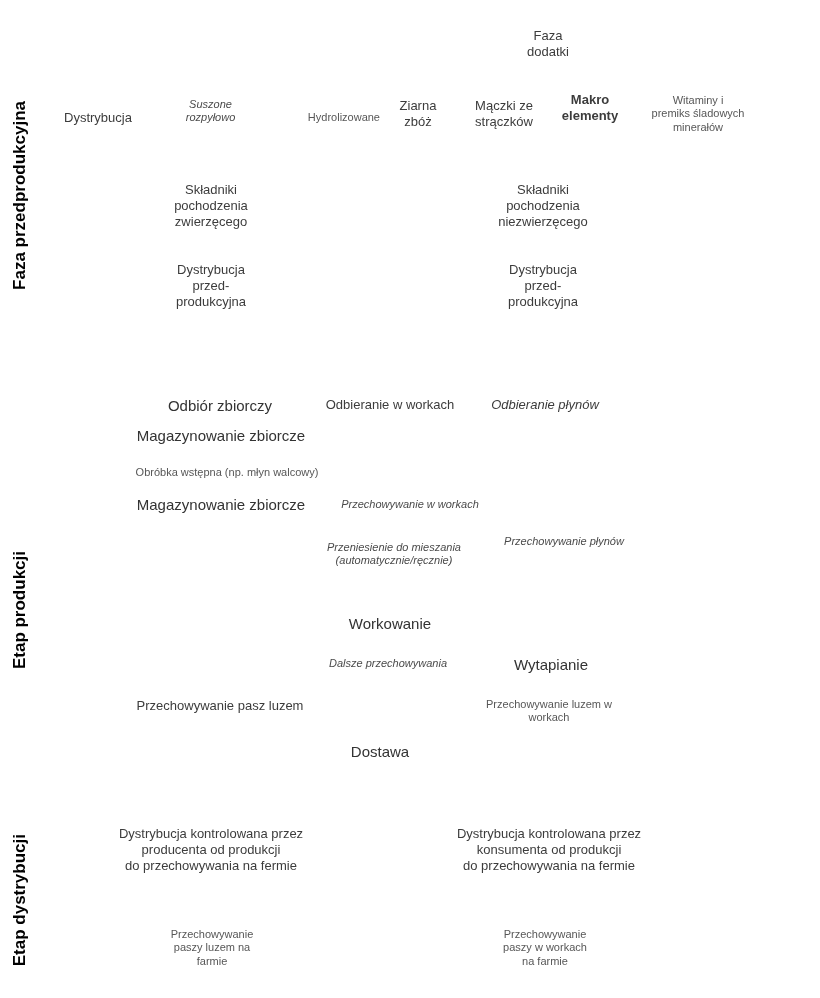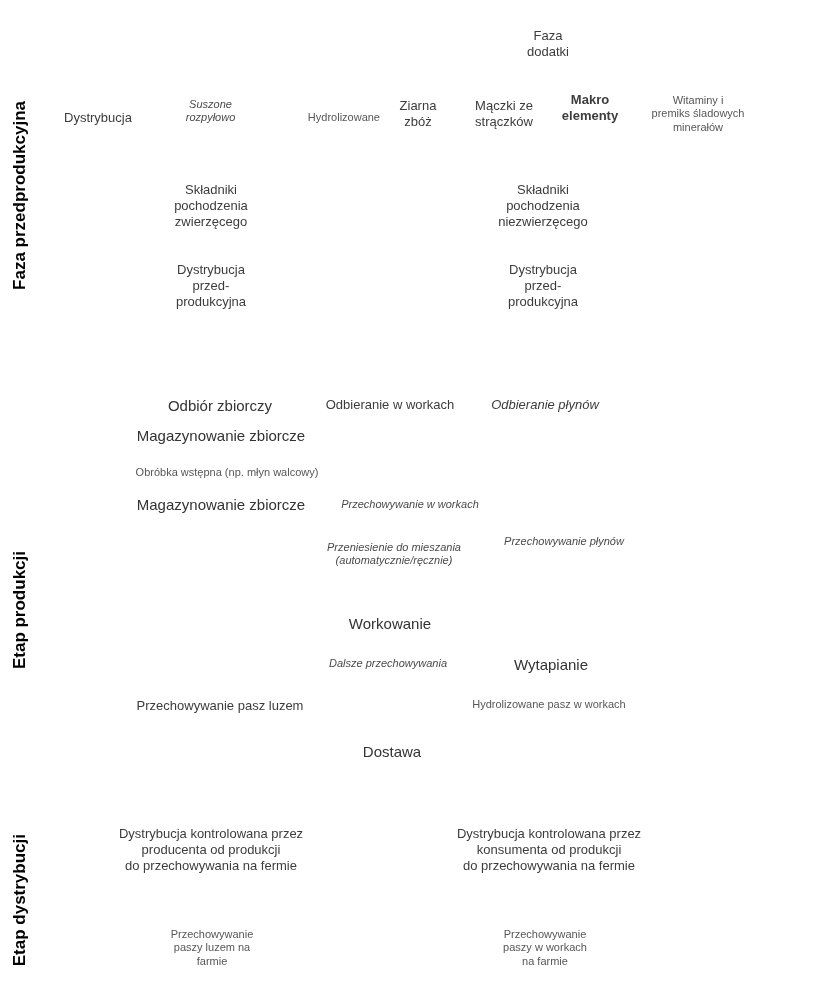--- a/index.html
+++ b/index.html
@@ -107,22 +107,22 @@
       <div class="node s-xs" style="left: 132px; top: 466px; width: 190px;">Obróbka wstępna (np. młyn walcowy)</div>
       <div class="node s-lg" style="left: 126px; top: 496px; width: 190px;">Magazynowanie zbiorcze</div>
       <div class="node s-sm" style="left: 321px; top: 498px; width: 146px; margin-left: 16px;">Przechowywanie w workach</div>
       <div class="node s-sm" style="left: 498px; top: 498px; width: 132px; margin-top: 37px;">Przechowywanie płynów</div>
       <div class="node s-sm" style="left: 318px; top: 541px; width: 152px;">Przeniesienie do mieszania
 (automatycznie/ręcznie)</div>
       <div class="node s-lg" style="left: 340px; top: 615px; width: 100px;">Workowanie</div>
       <div class="node s-sm" style="left: 326px; top: 657px; width: 124px;">Dalsze przechowywania</div>
       <div class="node s-lg" style="left: 505px; top: 656px; width: 92px;">Wytapianie</div>
       <div class="node s-md" style="left: 135px; top: 698px; width: 170px;">Przechowywanie pasz luzem</div>
-      <div class="node s-xs" style="left: 466px; top: 698px; width: 166px;">Hydrolizowane pasz w workach</div>
-      <div class="node s-lg" style="left: 352px; top: 743px; width: 80px; text-align: center;">Dostawa</div>
+      <div class="node s-xs" style="left: 466px; top: 698px; width: 166px;">Przechowywanie luzem w workach</div>
+      <div class="node s-lg" style="left: 340px; top: 743px; width: 80px; text-align: center;">Dostawa</div>
       <div class="node s-md" style="left: 100px; top: 826px; width: 222px;">Dystrybucja kontrolowana przez
 producenta od produkcji
 do przechowywania na fermie</div>
       <div class="node s-md" style="left: 438px; top: 826px; width: 222px;">Dystrybucja kontrolowana przez
 konsumenta od produkcji
 do przechowywania na fermie</div>
       <div class="node s-xs" style="left: 162px; top: 928px; width: 100px;">Przechowywanie
 paszy luzem na
 farmie</div>
       <div class="node s-xs" style="left: 495px; top: 928px; width: 100px;">Przechowywanie

